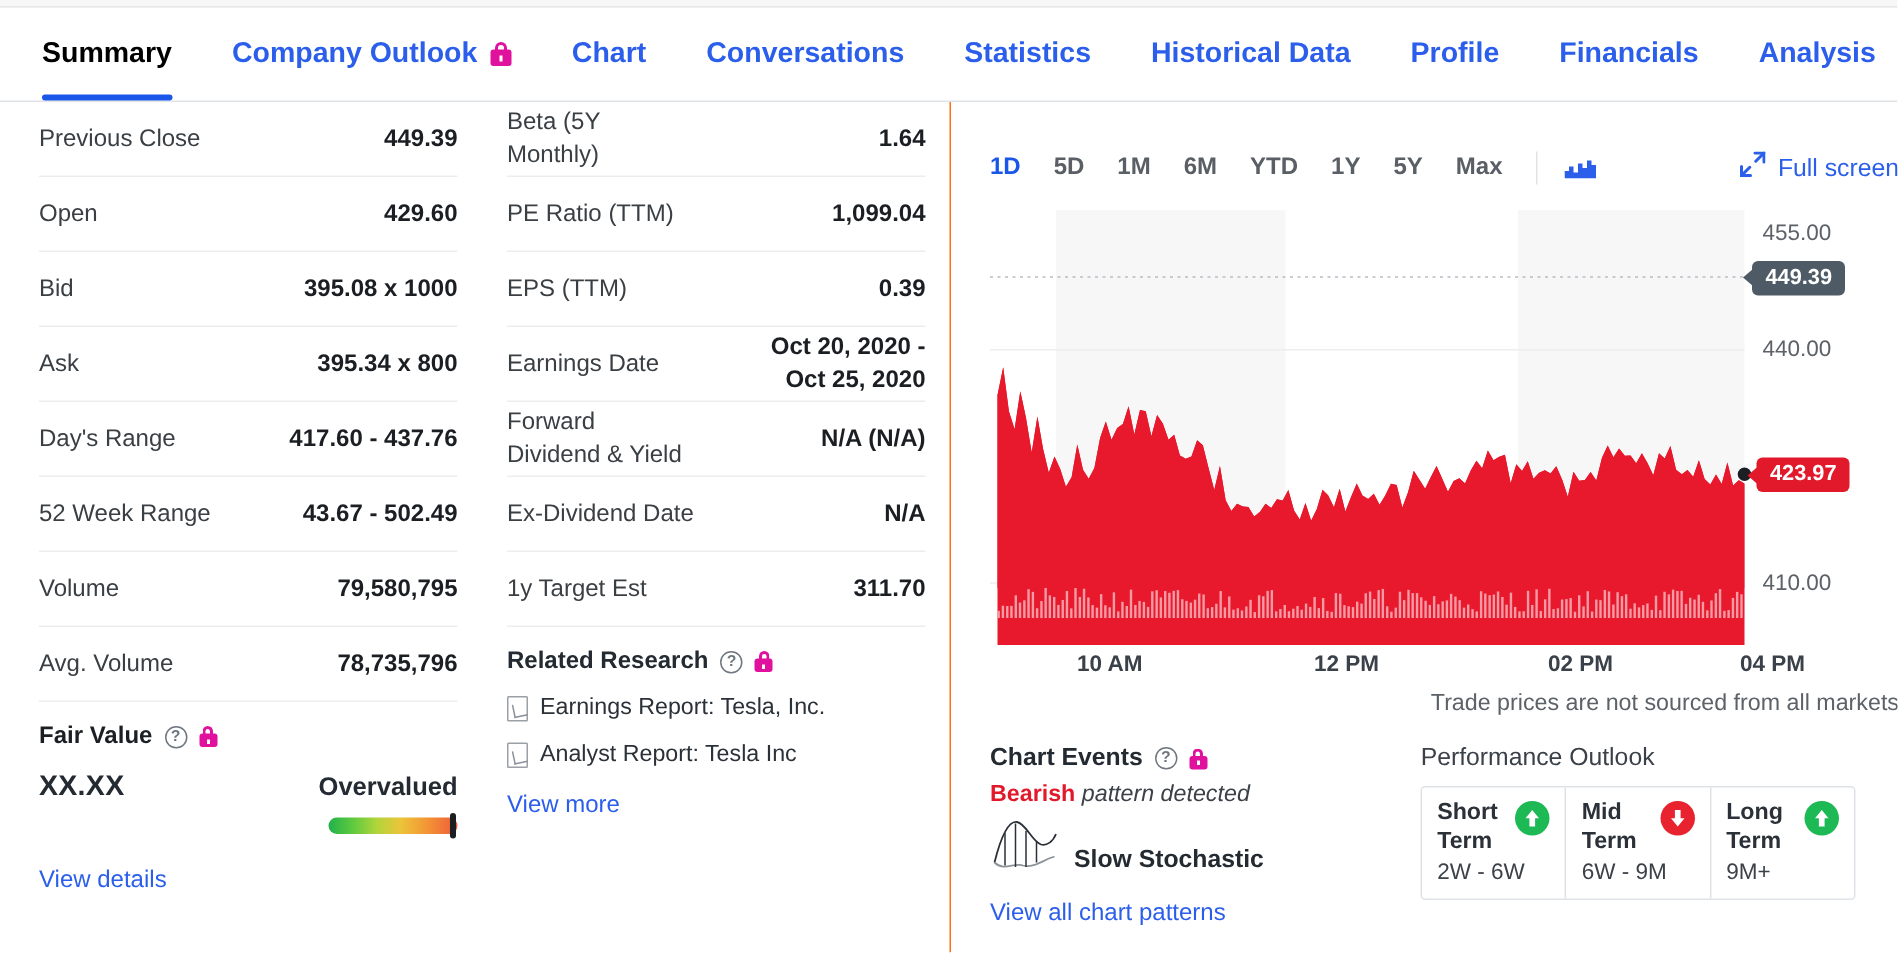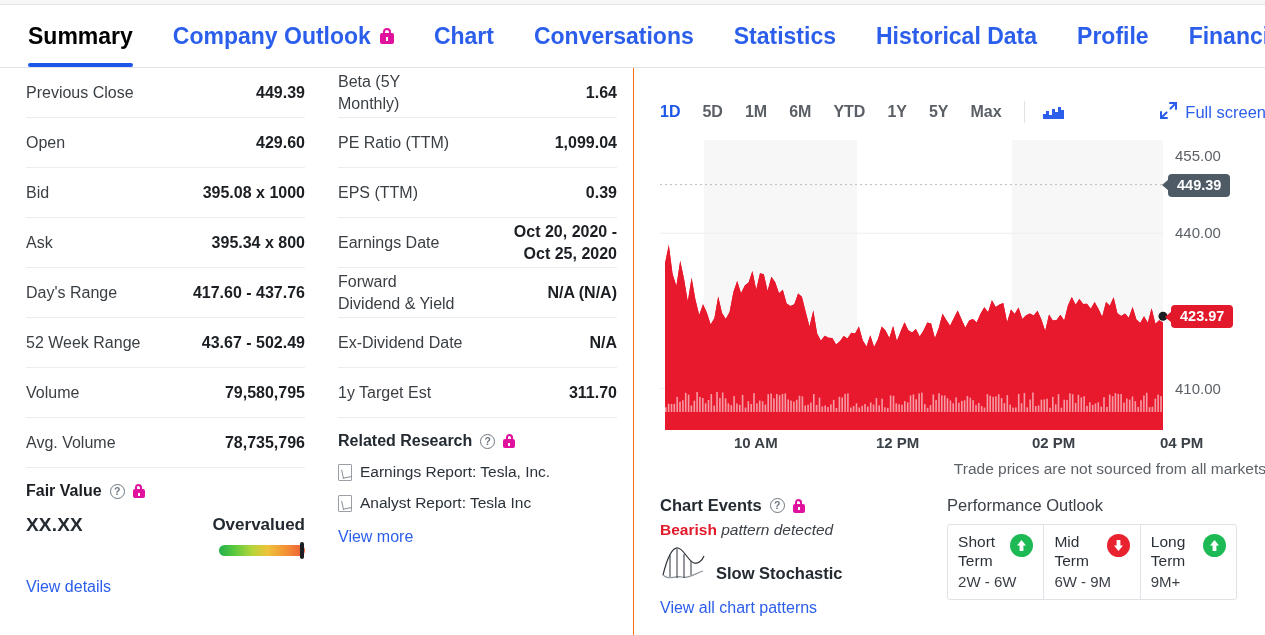--- a/index.html
+++ b/index.html
@@ -19,21 +19,21 @@
   }
 
   
   .navbar {
     position: absolute; left: 0; top: 5px; width: 1265px; height: 63px;
     border-bottom: 1px solid #e0e4e9;
     display: flex; align-items: center;
     padding-left: 28px;
   }
   .navtab {
-    font-size: 23px; font-weight: 700; color: #2b5eea;
+    font-size: 19px; font-weight: 700; color: #2b5eea;
     margin-right: 40px; white-space: nowrap;
     display: flex; align-items: center; gap: 9px;
     height: 62px; line-height: 62px; cursor: pointer;
     position: relative;
   }
   .navtab.active { color: #000; }
   .navtab.active::after {
     content: ""; position: absolute; left: 0; right: 0; bottom: 0;
     height: 4px; background: #1a56e8; border-radius: 2px;
   }
@@ -194,21 +194,21 @@
   .ce .link { margin-top: 14px; }
 
   .po { margin-left: 9px; width: 344px; }
   .po-title { font-size: 16.5px; color: #3b4148; margin-bottom: 9px; }
   .po-box { display: flex; border: 1px solid #dfe3e8; border-radius: 3px; width: 290px; }
   .po-cell {
     flex: 1; padding: 8px 10px 9px 10px; position: relative;
   }
   .po-cell + .po-cell { border-left: 1px solid #dfe3e8; }
   .po-head { display: flex; align-items: flex-start; justify-content: space-between; }
-  .po-term { font-size: 15.5px; color: #2b3138; line-height: 1.2; }
+  .po-term { font-size: 15.5px; color: #2b3138; line-height: 1.2; font-weight: bold; }
   .po-range { font-size: 15px; color: #3b4148; margin-top: 3px; }
   .arrow {
     width: 23px; height: 23px; border-radius: 50%; flex: 0 0 23px;
     display: flex; align-items: center; justify-content: center;
     margin-top: 1px;
   }
   .arrow.up { background: #1db954; }
   .arrow.down { background: #e8232f; }
   .arrow svg { display: block; }
 </style>
@@ -609,21 +609,21 @@
 
           <div class="badge prev" id="prevBadge" style="left: 508px; top: 33.5875px;">
             <span>449.39</span>
           </div>
           <div class="badge last" id="lastBadge" style="left: 511px; top: 165.227px;">
             <span>423.97</span>
           </div>
         </div>
 
         <div class="xlabels" id="xlabels">
-            <span style="left: 74px;">10 AM</span>
+            <span style="left: 58px;">10 AM</span>
             <span style="left: 216px;">12 PM</span>
             <span style="left: 372px;">02 PM</span>
             <span style="left: 500px;">04 PM</span>
           </div>
         <div class="disclaimer">Trade prices are not sourced from all markets</div>
       </div>
 
       <div class="bottom">
 
         <div class="ce">

